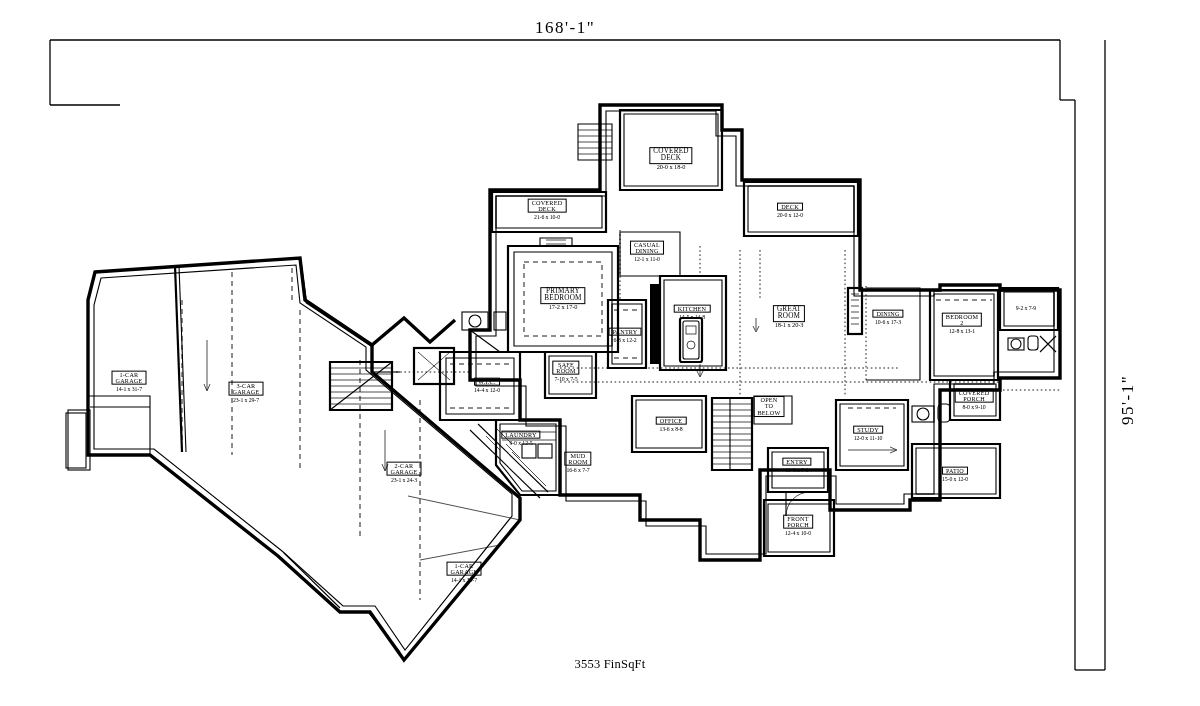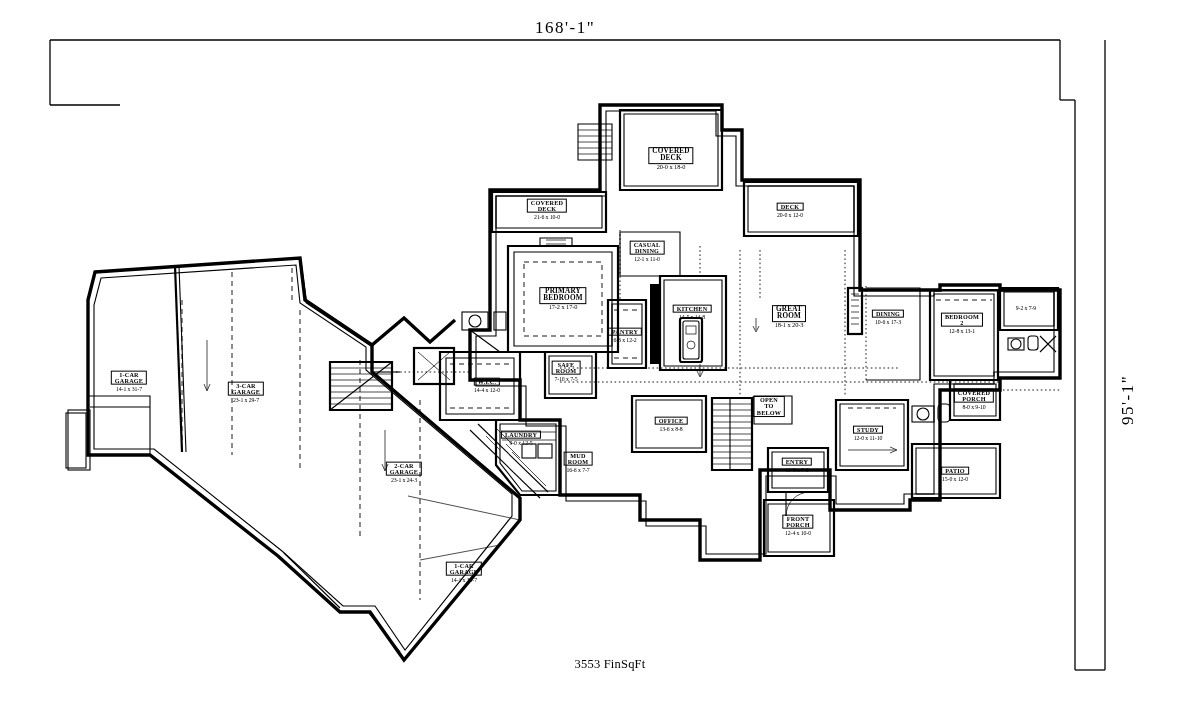--- a/index.html
+++ b/index.html
@@ -41,21 +41,21 @@
     text-align: center;
     line-height: 1.02;
     white-space: nowrap;
     color: #000;
     transform: translate(-50%, -50%);
   }
   .rlabel .nm {
     display: inline-block;
     border: 1px solid #000;
     padding: 0px 3px 0px 3px;
-    font-weight: 700;
+    font-weight: 400;
     letter-spacing: 0.2px;
   }
   .rlabel .dim {
     display: block;
     margin-top: 0.5px;
     letter-spacing: -0.1px;
   }
 
   .sz-s .nm { font-size: 6.2px; }
   .sz-s .dim { font-size: 5.8px; }

